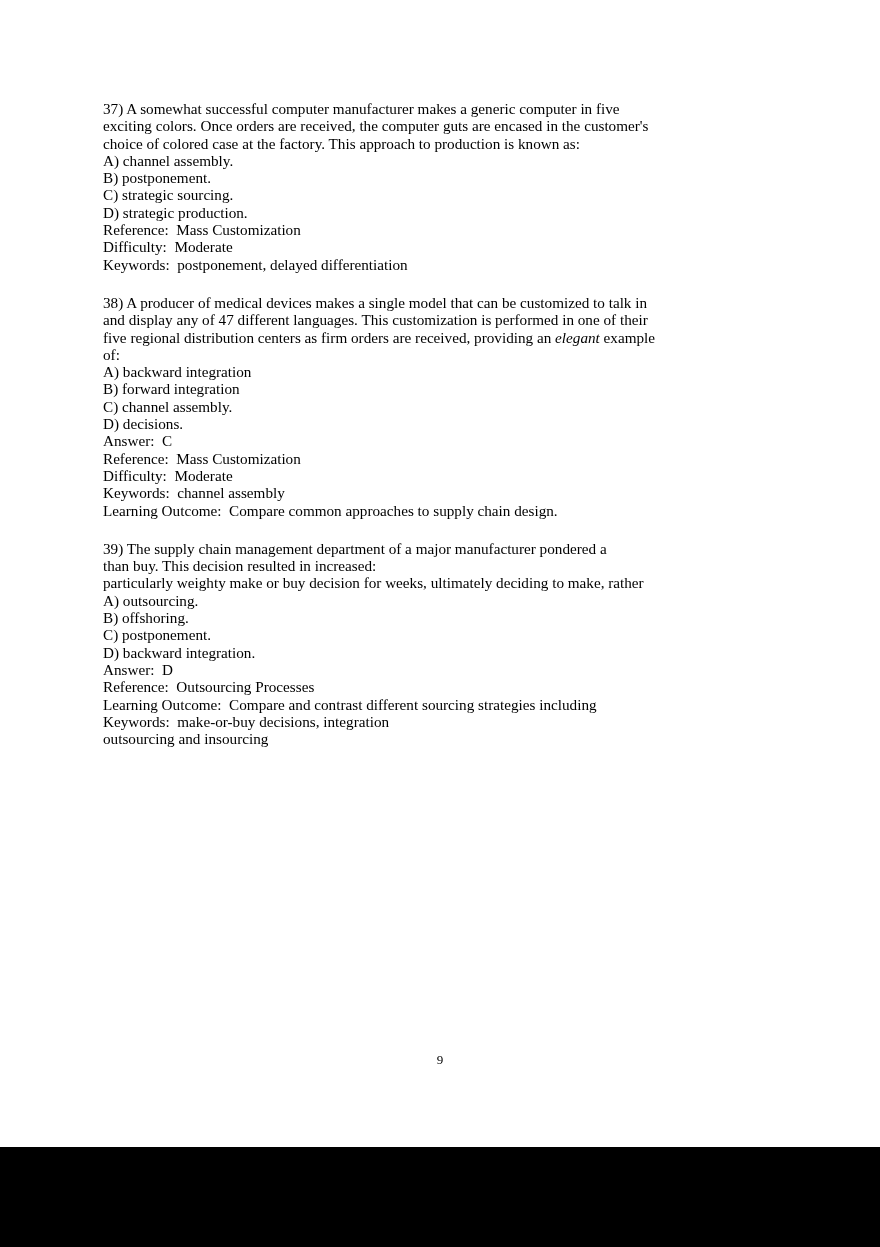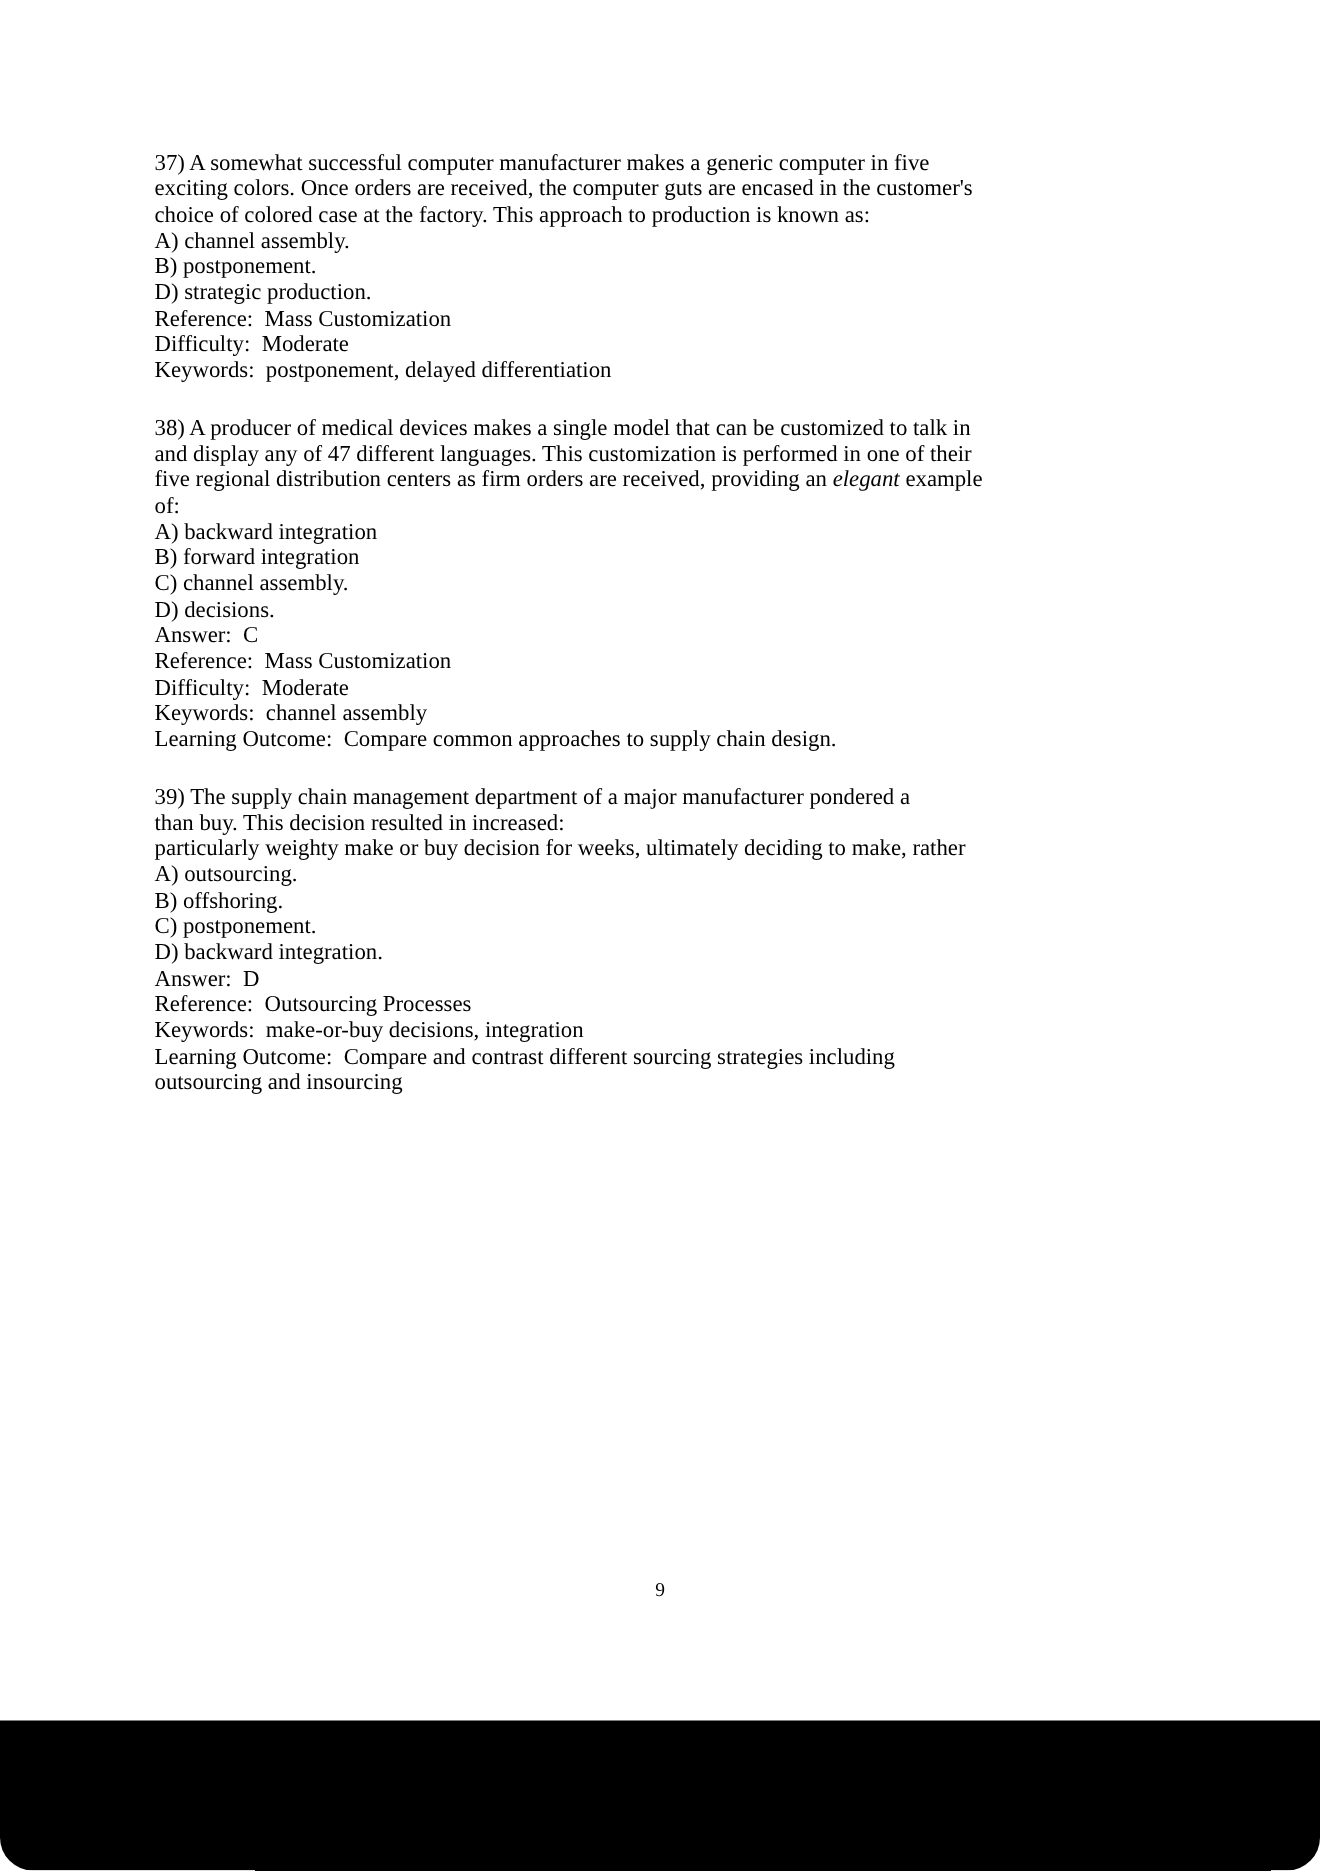--- a/index.html
+++ b/index.html
@@ -8,21 +8,20 @@
     background: #ffffff;
   }
   .page {
     position: relative;
     width: 880px;
     height: 1247px;
     background: #ffffff;
     overflow: hidden;
     font-family: "Liberation Serif", "DejaVu Serif", serif;
     color: #000000;
-    border-radius: 22px;
   }
   .content {
     position: absolute;
     left: 103px;
     top: 100px;
     width: 672px;
   }
   .qblock {
     margin-bottom: 21px;
   }
@@ -58,20 +57,21 @@
 <div class="page">
 
   <div class="content">
 
     <div class="qblock">
       <div class="line">37) A somewhat successful computer manufacturer makes a generic computer in five</div>
       <div class="line">exciting colors. Once orders are received, the computer guts are encased in the customer's</div>
       <div class="line">choice of colored case at the factory. This approach to production is known as:</div>
       <div class="line">A) channel assembly.</div>
       <div class="line">B) postponement.</div>
+      <div class="line">C) strategic sourcing.</div>
       <div class="line">D) strategic production.</div>
       <div class="line">Reference:  Mass Customization</div>
       <div class="line">Difficulty:  Moderate</div>
       <div class="line">Keywords:  postponement, delayed differentiation</div>
     </div>
 
     <div class="qblock">
       <div class="line">38) A producer of medical devices makes a single model that can be customized to talk in</div>
       <div class="line">and display any of 47 different languages. This customization is performed in one of their</div>
       <div class="line">five regional distribution centers as firm orders are received, providing an <span class="em">elegant</span> example</div>
@@ -90,22 +90,22 @@
     <div class="qblock">
       <div class="line">39) The supply chain management department of a major manufacturer pondered a</div>
       <div class="line">than buy. This decision resulted in increased:</div>
       <div class="line">particularly weighty make or buy decision for weeks, ultimately deciding to make, rather</div>
       <div class="line">A) outsourcing.</div>
       <div class="line">B) offshoring.</div>
       <div class="line">C) postponement.</div>
       <div class="line">D) backward integration.</div>
       <div class="line">Answer:  D</div>
       <div class="line">Reference:  Outsourcing Processes</div>
+      <div class="line">Learning Outcome:  Compare and contrast different sourcing strategies including</div>
       <div class="line">Keywords:  make-or-buy decisions, integration</div>
-      <div class="line">Learning Outcome:  Compare and contrast different sourcing strategies including</div>
       <div class="line">outsourcing and insourcing</div>
     </div>
 
   </div>
 
   <div class="page-number">9</div>
 
   <div class="footer-bar"></div>
 
 </div>

